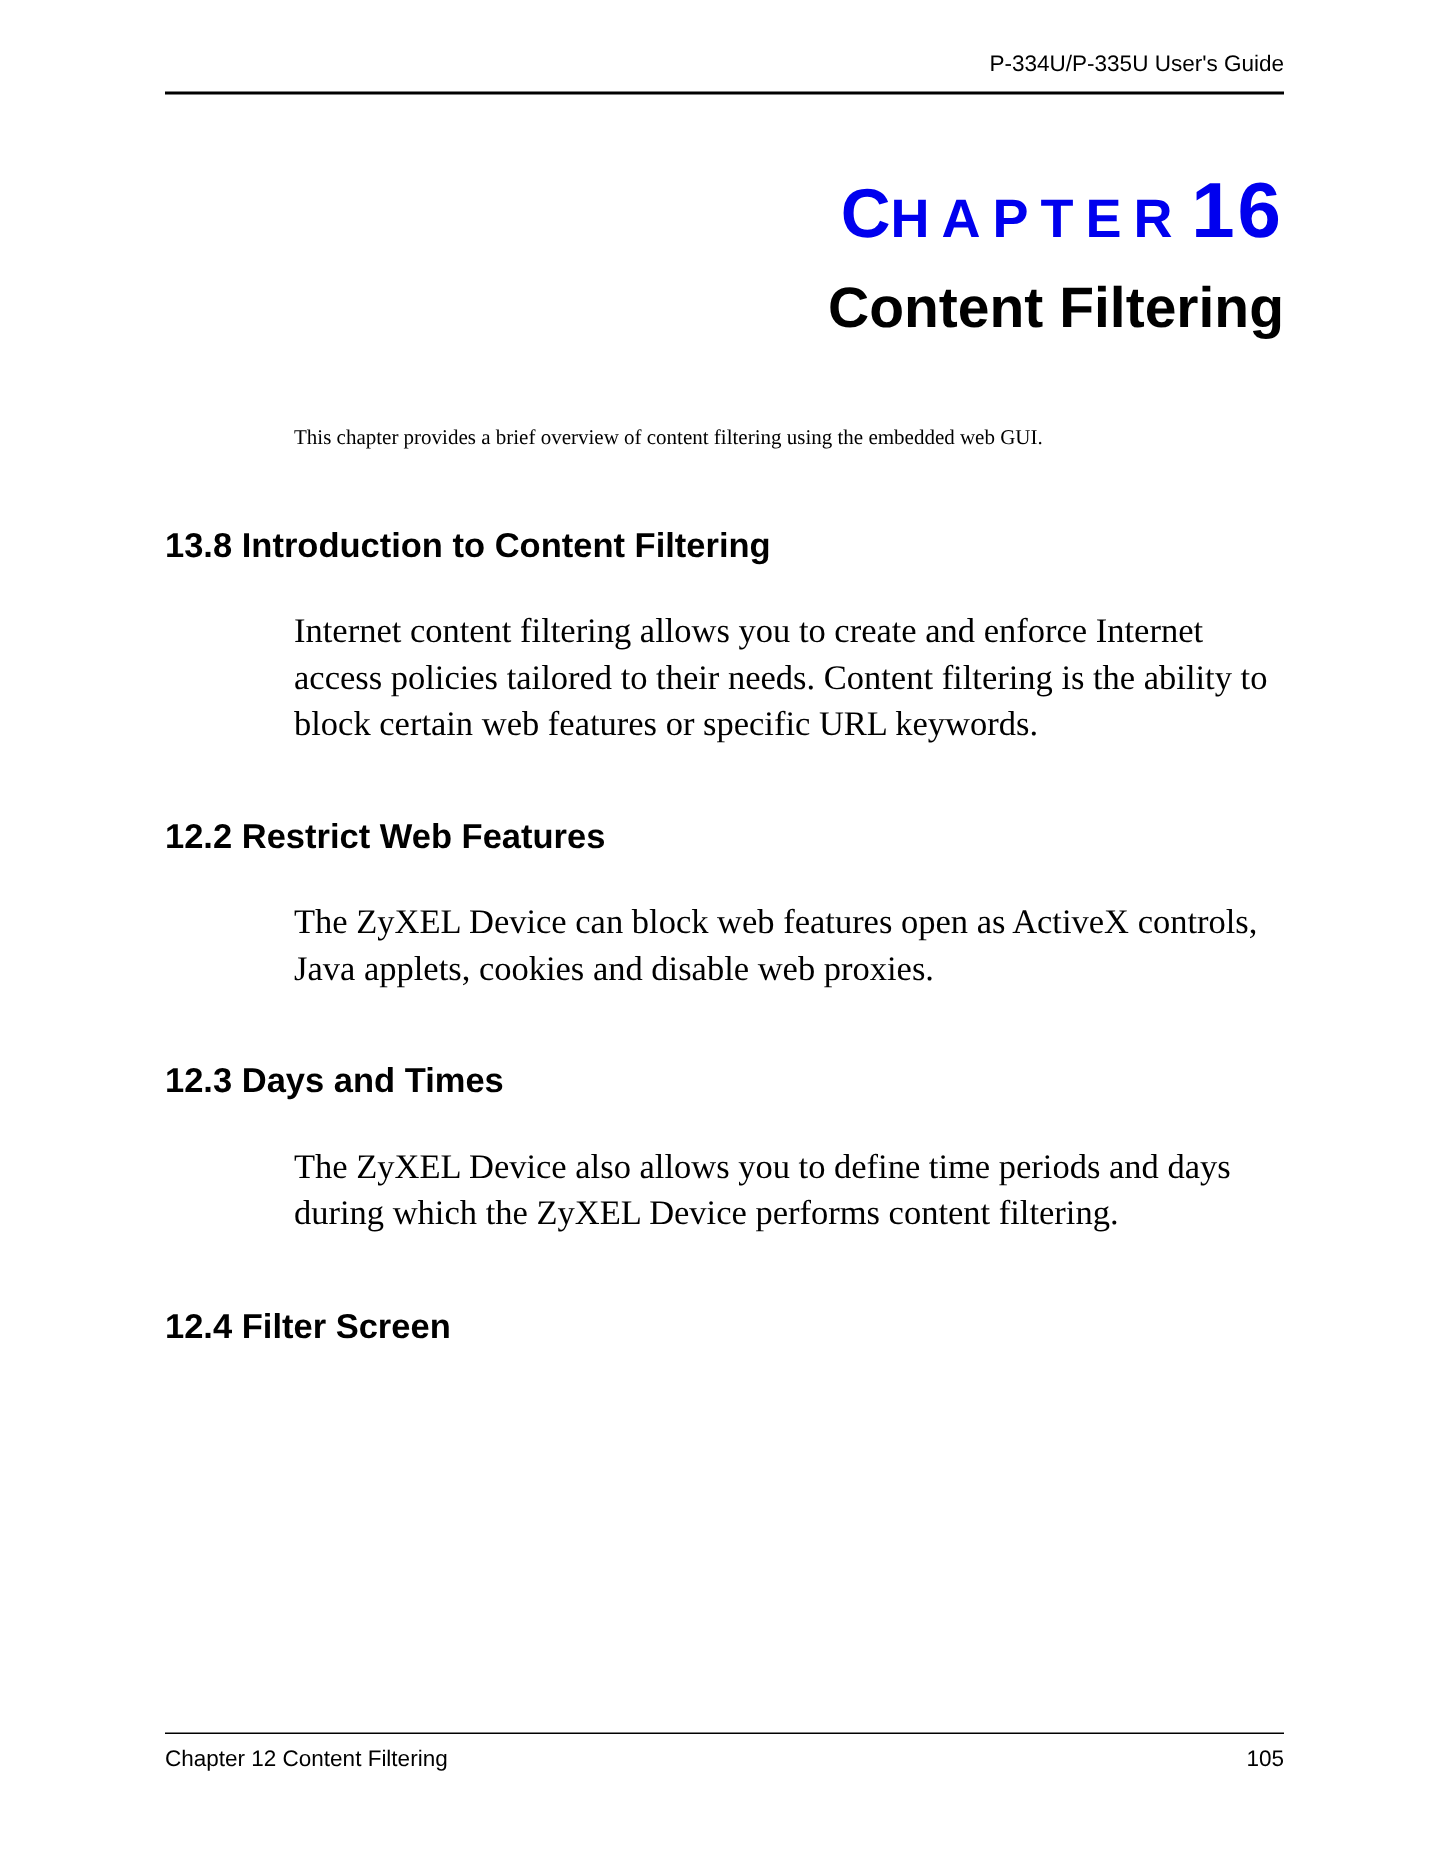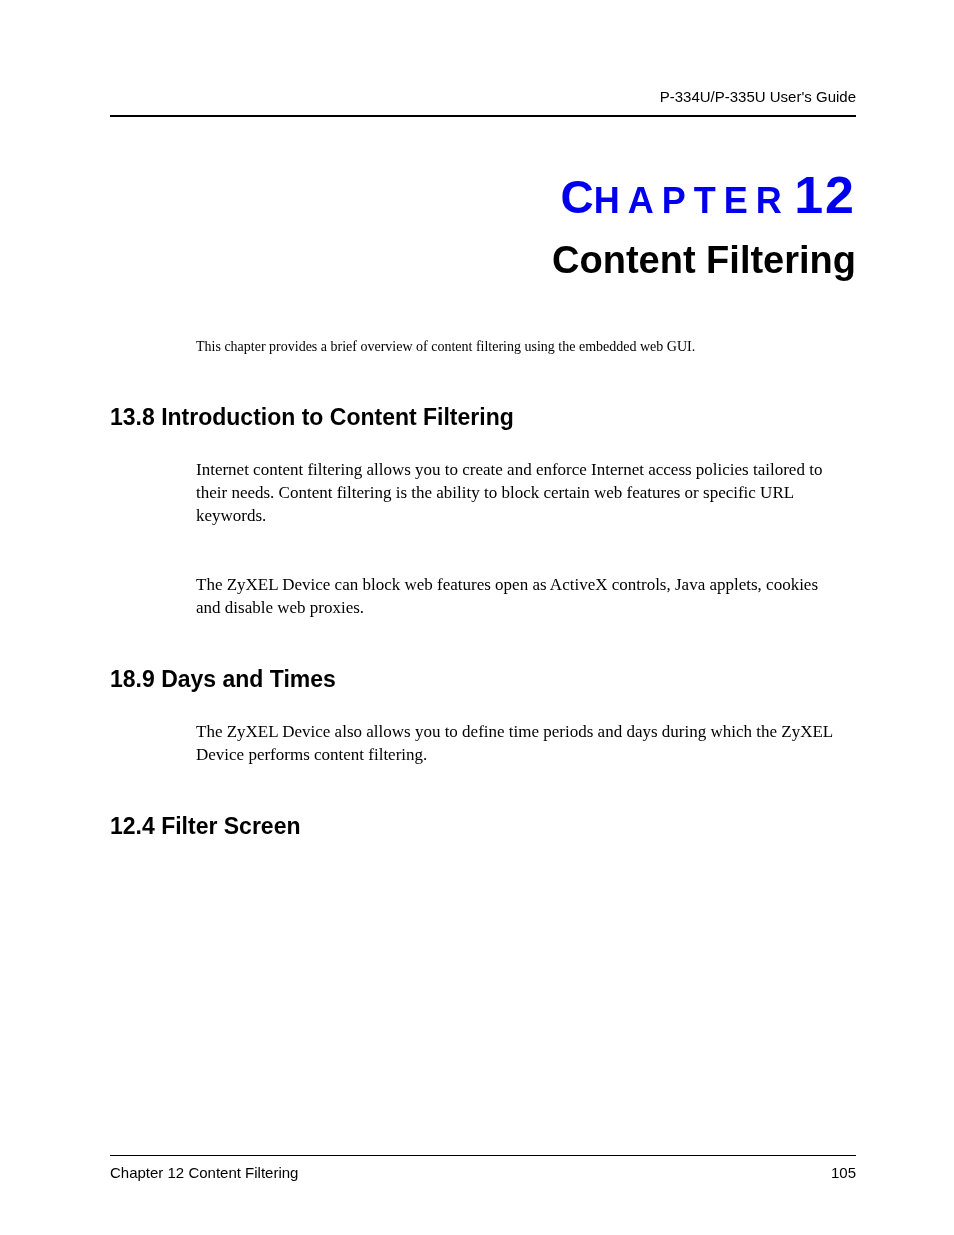--- a/index.html
+++ b/index.html
@@ -9,21 +9,21 @@
     }
     body {
       width: 954px;
       height: 1235px;
       background: #ffffff;
       font-family: "Times New Roman", Times, serif;
       color: #000000;
       position: relative;
     }
     .page {
-      padding: 88px 98px 0 110px;
+      padding: 34px 98px 0 110px;
     }
     .header-text {
       text-align: right;
       font-size: 15px;
       font-family: Arial, Helvetica, sans-serif;
       margin-bottom: 10px;
     }
     .header-rule {
       border: none;
       border-top: 2px solid #000;
@@ -61,21 +61,21 @@
       margin-bottom: 48px;
       line-height: 1.3;
     }
     .section-heading {
       font-family: Arial, Helvetica, sans-serif;
       font-weight: bold;
       font-size: 23px;
       margin-bottom: 28px;
     }
     .body-para {
-      font-size: 17px;
+      font-size: 23px;
       margin-left: 86px;
       margin-right: 10px;
       margin-bottom: 46px;
       line-height: 1.35;
     }
     .filter-para {
       font-size: 17px;
       margin-left: 86px;
       margin-right: 10px;
       line-height: 1.35;
@@ -103,32 +103,33 @@
   </style>
 </head>
 <body>
 
 <div class="page">
   <div class="header-text">P-334U/P-335U User's Guide</div>
   <hr class="header-rule">
 
   <div class="chapter-label">
     <span class="chapter-word-first">C</span><span class="chapter-word">HAPTER</span>
-    <span class="chapter-number">12</span>
+    <span class="chapter-number">16</span>
   </div>
   <div class="chapter-title">Content Filtering</div>
 
   <p class="intro-para">This chapter provides a brief overview of content filtering using the embedded web GUI.</p>
 
   <h2 class="section-heading">13.8  Introduction to Content Filtering</h2>
   <p class="body-para">Internet content filtering allows you to create and enforce Internet access policies tailored to their needs. Content filtering is the ability to block certain web features or specific URL keywords.</p>
 
+  <h2 class="section-heading">12.2  Restrict Web Features</h2>
   <p class="body-para">The ZyXEL Device can block web features open as ActiveX controls, Java applets, cookies and disable web proxies.</p>
 
-  <h2 class="section-heading">18.9  Days and Times</h2>
+  <h2 class="section-heading">12.3  Days and Times</h2>
   <p class="body-para">The ZyXEL Device also allows you to define time periods and days during which the ZyXEL Device performs content filtering.</p>
 
   <h2 class="section-heading">12.4  Filter Screen</h2>
 </div>
 
 <div class="footer">
   <hr class="footer-rule">
   <div class="footer-row">
     <span>Chapter 12 Content Filtering</span>
     <span>105</span>

